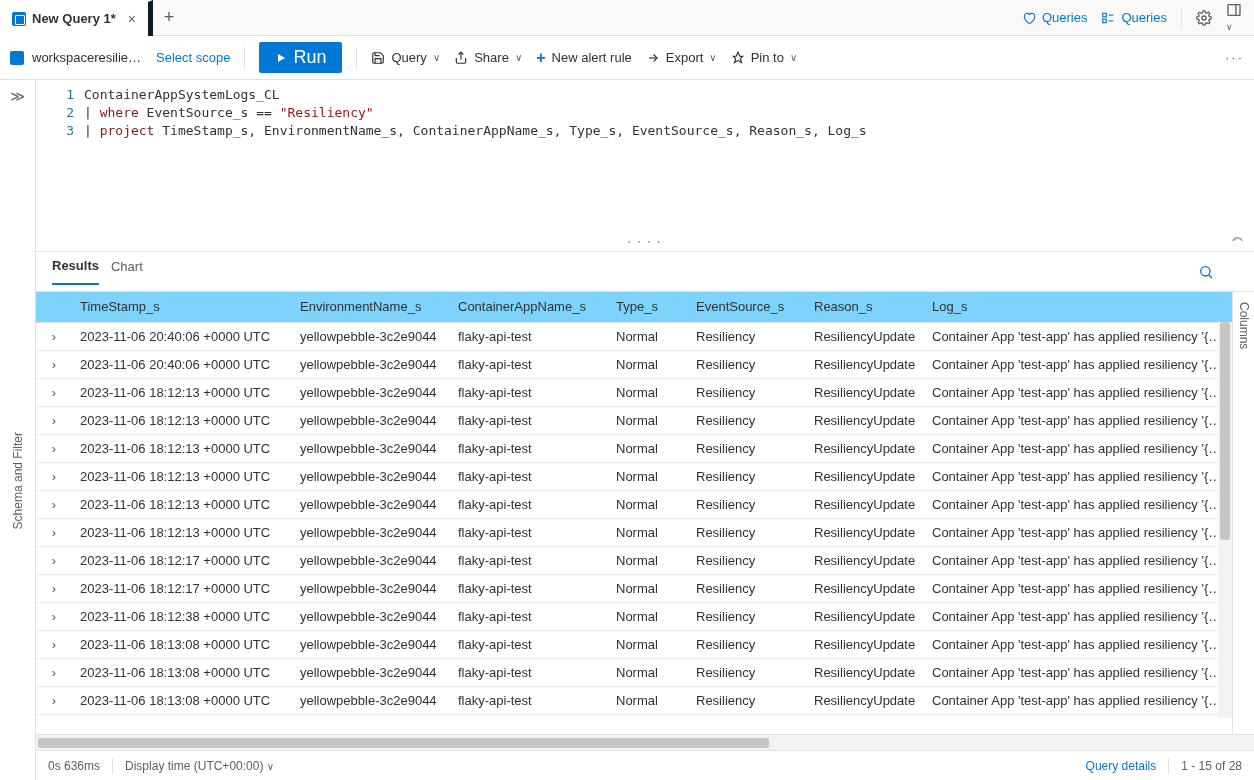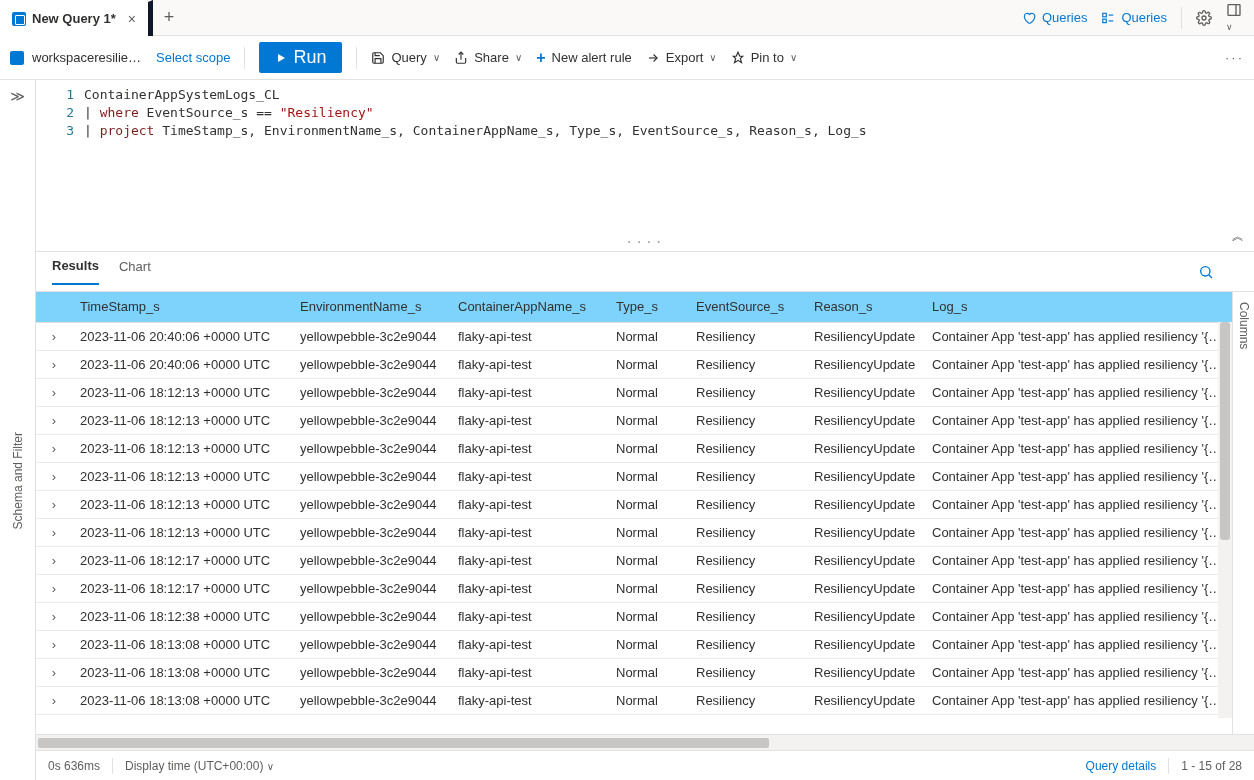--- a/index.html
+++ b/index.html
@@ -47,21 +47,21 @@
 .editor { height:172px; border-bottom:1px solid #e1e1e1; position:relative; font-family:Consolas,monospace; font-size:13px; display:flex;}
 .gutter { width:48px; text-align:right; color:#237893; padding:6px 10px 0 0; background:#fff;}
 .gutter div{height:18px;line-height:18px;}
 .code { padding:6px 0 0 0;}
 .code div{height:18px;line-height:18px; white-space:pre;}
 .kw{color:#7f1d1d;} .str{color:#a31515;} .op{color:#323130;}
 .editor .collapse{position:absolute;right:10px;bottom:6px;color:#605e5c;font-size:12px;cursor:pointer;}
 .editor .dots3{position:absolute;left:50%;bottom:2px;transform:translateX(-50%);color:#a19f9d;letter-spacing:2px;}
 
 
-.tabs2{display:flex;align-items:center;height:40px;border-bottom:1px solid #e1e1e1;padding:0 16px;gap:20px;position:relative;}
+.tabs2{display:flex;align-items:center;height:40px;border-bottom:1px solid #e1e1e1;padding:0 16px;gap:12px;position:relative;}
 .tabs2 .t{cursor:pointer;color:#605e5c;padding-bottom:10px;}
 .tabs2 .t.active{color:#323130;font-weight:600;border-bottom:2px solid #0078d4;}
 .tabs2 .search{position:absolute;right:40px;color:#0078d4;cursor:pointer;}
 
 
 .tablewrap{flex:1;overflow:hidden;position:relative;display:flex;}
 .tablearea{flex:1;overflow:hidden;}
 table{border-collapse:collapse;width:100%;table-layout:fixed;}
 th,td{text-align:left;padding:0 8px;height:28px;white-space:nowrap;overflow:hidden;text-overflow:ellipsis;font-size:13px;border-bottom:1px solid #edebe9;}
 th{height:30px;font-weight:400;color:#323130;border-bottom:1px solid #e1e1e1;background:#7dd3fc;}

